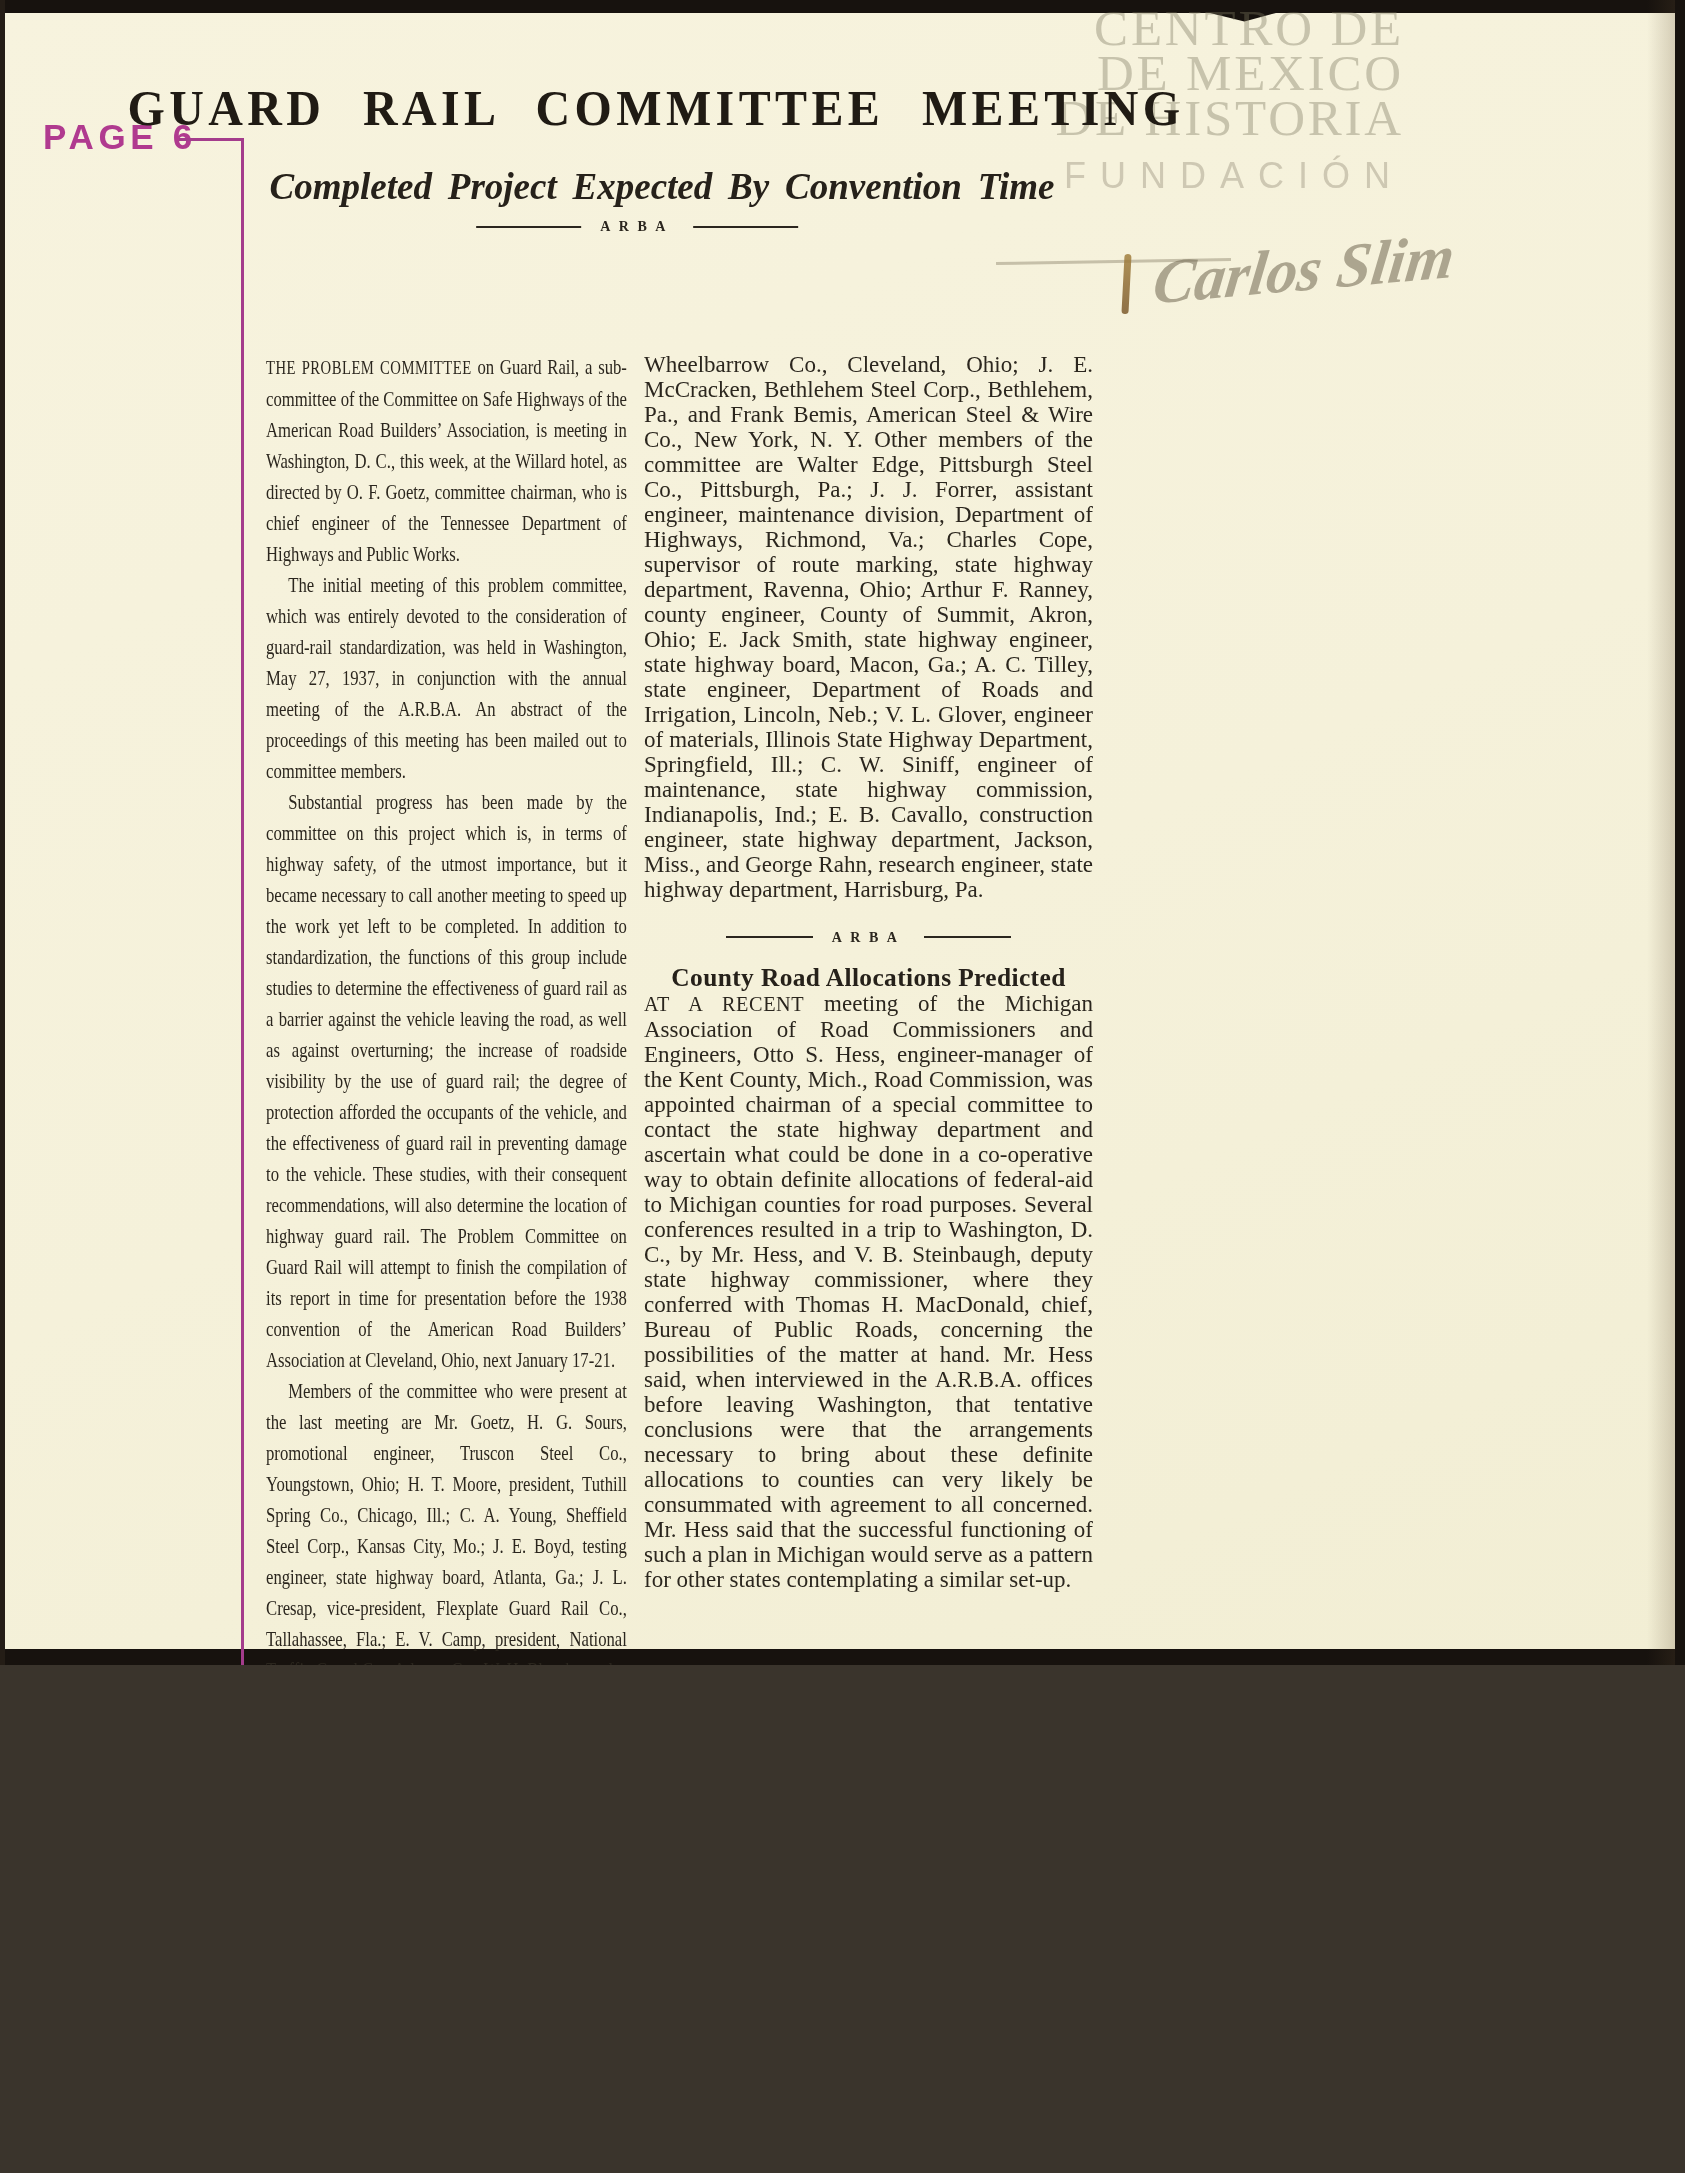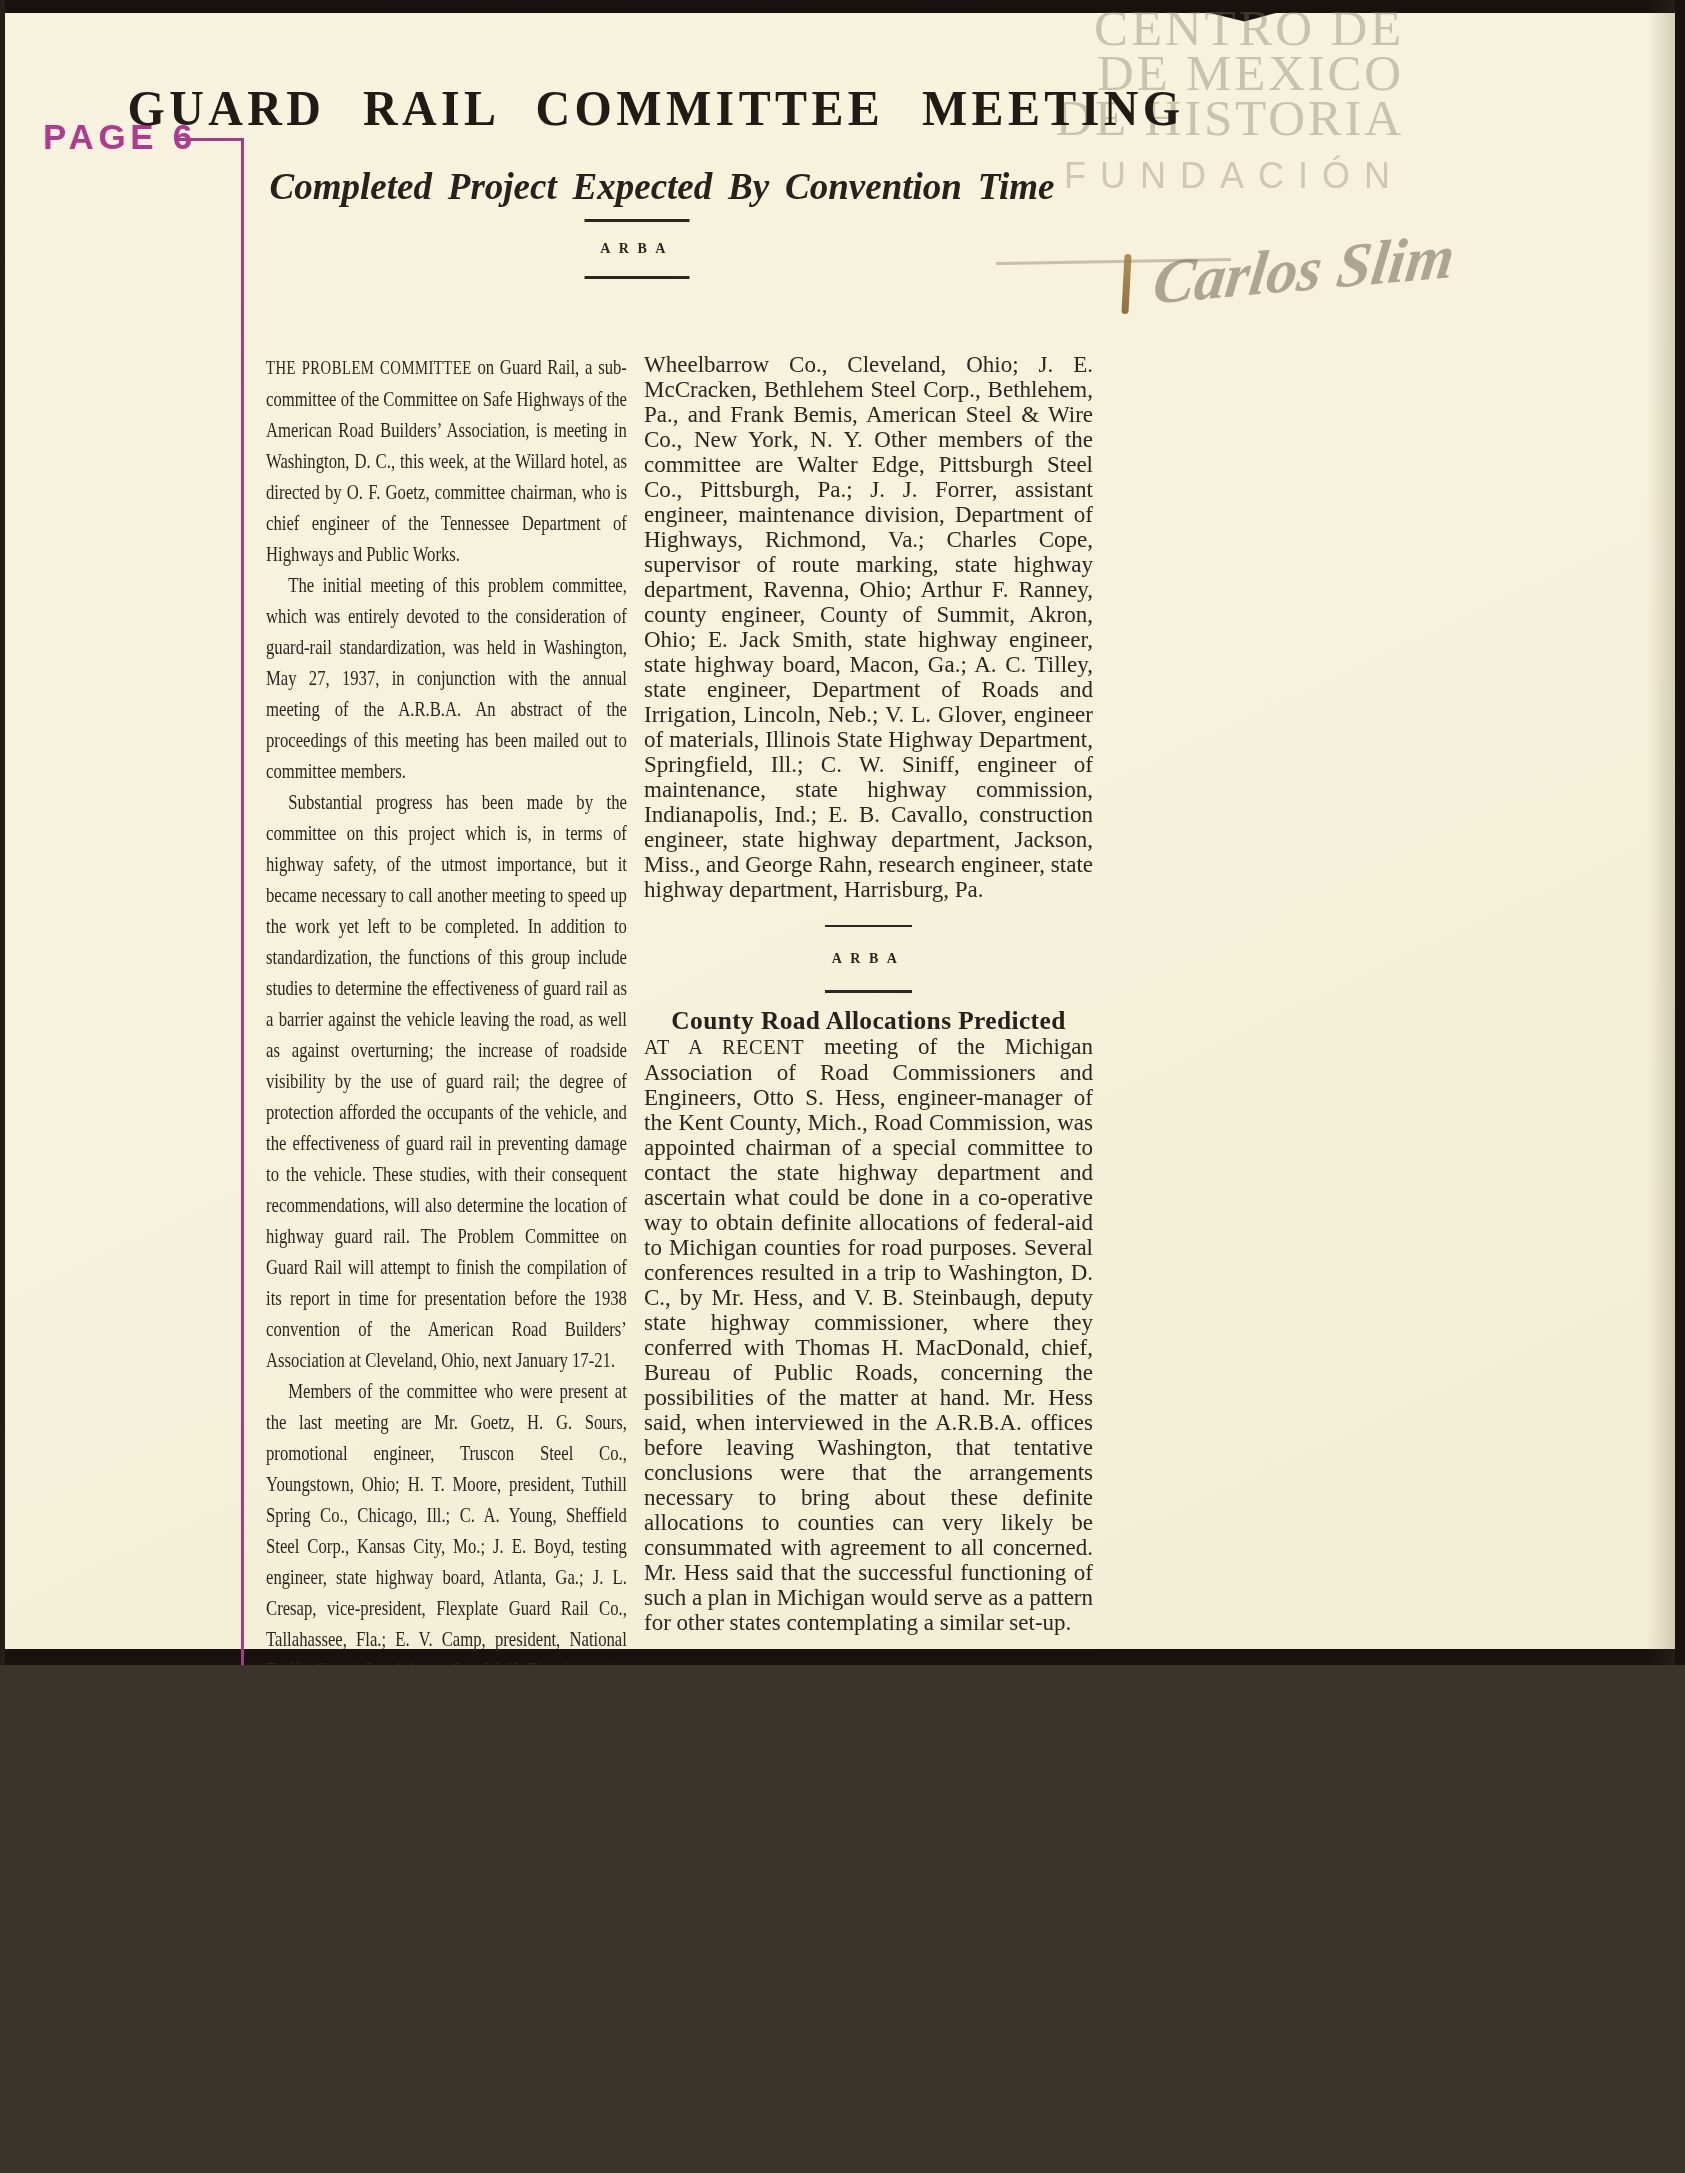--- a/index.html
+++ b/index.html
@@ -41,21 +41,21 @@
   .mrule-v{left:241px;top:138px;width:2.8px;height:1822px;}
   .mrule-bl{left:241px;top:1958px;width:83px;height:2.8px;}
   .mrule-br{left:614px;top:1958px;width:1008px;height:2.8px;}
   
   .title{position:absolute;left:656px;top:79px;margin:0;white-space:nowrap;
     transform:translateX(-50%) scaleX(.94);
     font-size:51px;font-weight:bold;letter-spacing:4.7px;word-spacing:22.6px;color:#201b14;}
   .subtitle{position:absolute;left:650px;top:153px;margin:12px;white-space:nowrap;
     transform:translateX(-50%);
     font-size:37px;font-weight:bold;font-style:italic;word-spacing:6.6px;color:#26211a;}
-  .arba{display:flex;align-items:center;justify-content:center;gap:19px;flex-direction:column;}
+  .arba{display:flex;align-items:center;justify-content:center;gap:19px;}
   .arba .line{display:inline-block;width:105px;height:2.8px;background:#2b261e;}
   .arba .label{font-size:14px;font-weight:bold;letter-spacing:8.5px;color:#2b261e;}
   .arba-main{position:absolute;left:637px;top:219px;transform:translateX(-50%);}
   
   .col{position:absolute;top:352px;text-align:justify;color:#2b261e;}
   .col p{margin:0;padding:0;}
   .col p.indent{text-indent:28px;}
   .col-left{left:266px;width:454px;font-size:21px;line-height:31px;
     transform:scaleX(.795);transform-origin:top left;}
   .col-right{left:644px;width:449px;font-size:23px;line-height:25px;}

